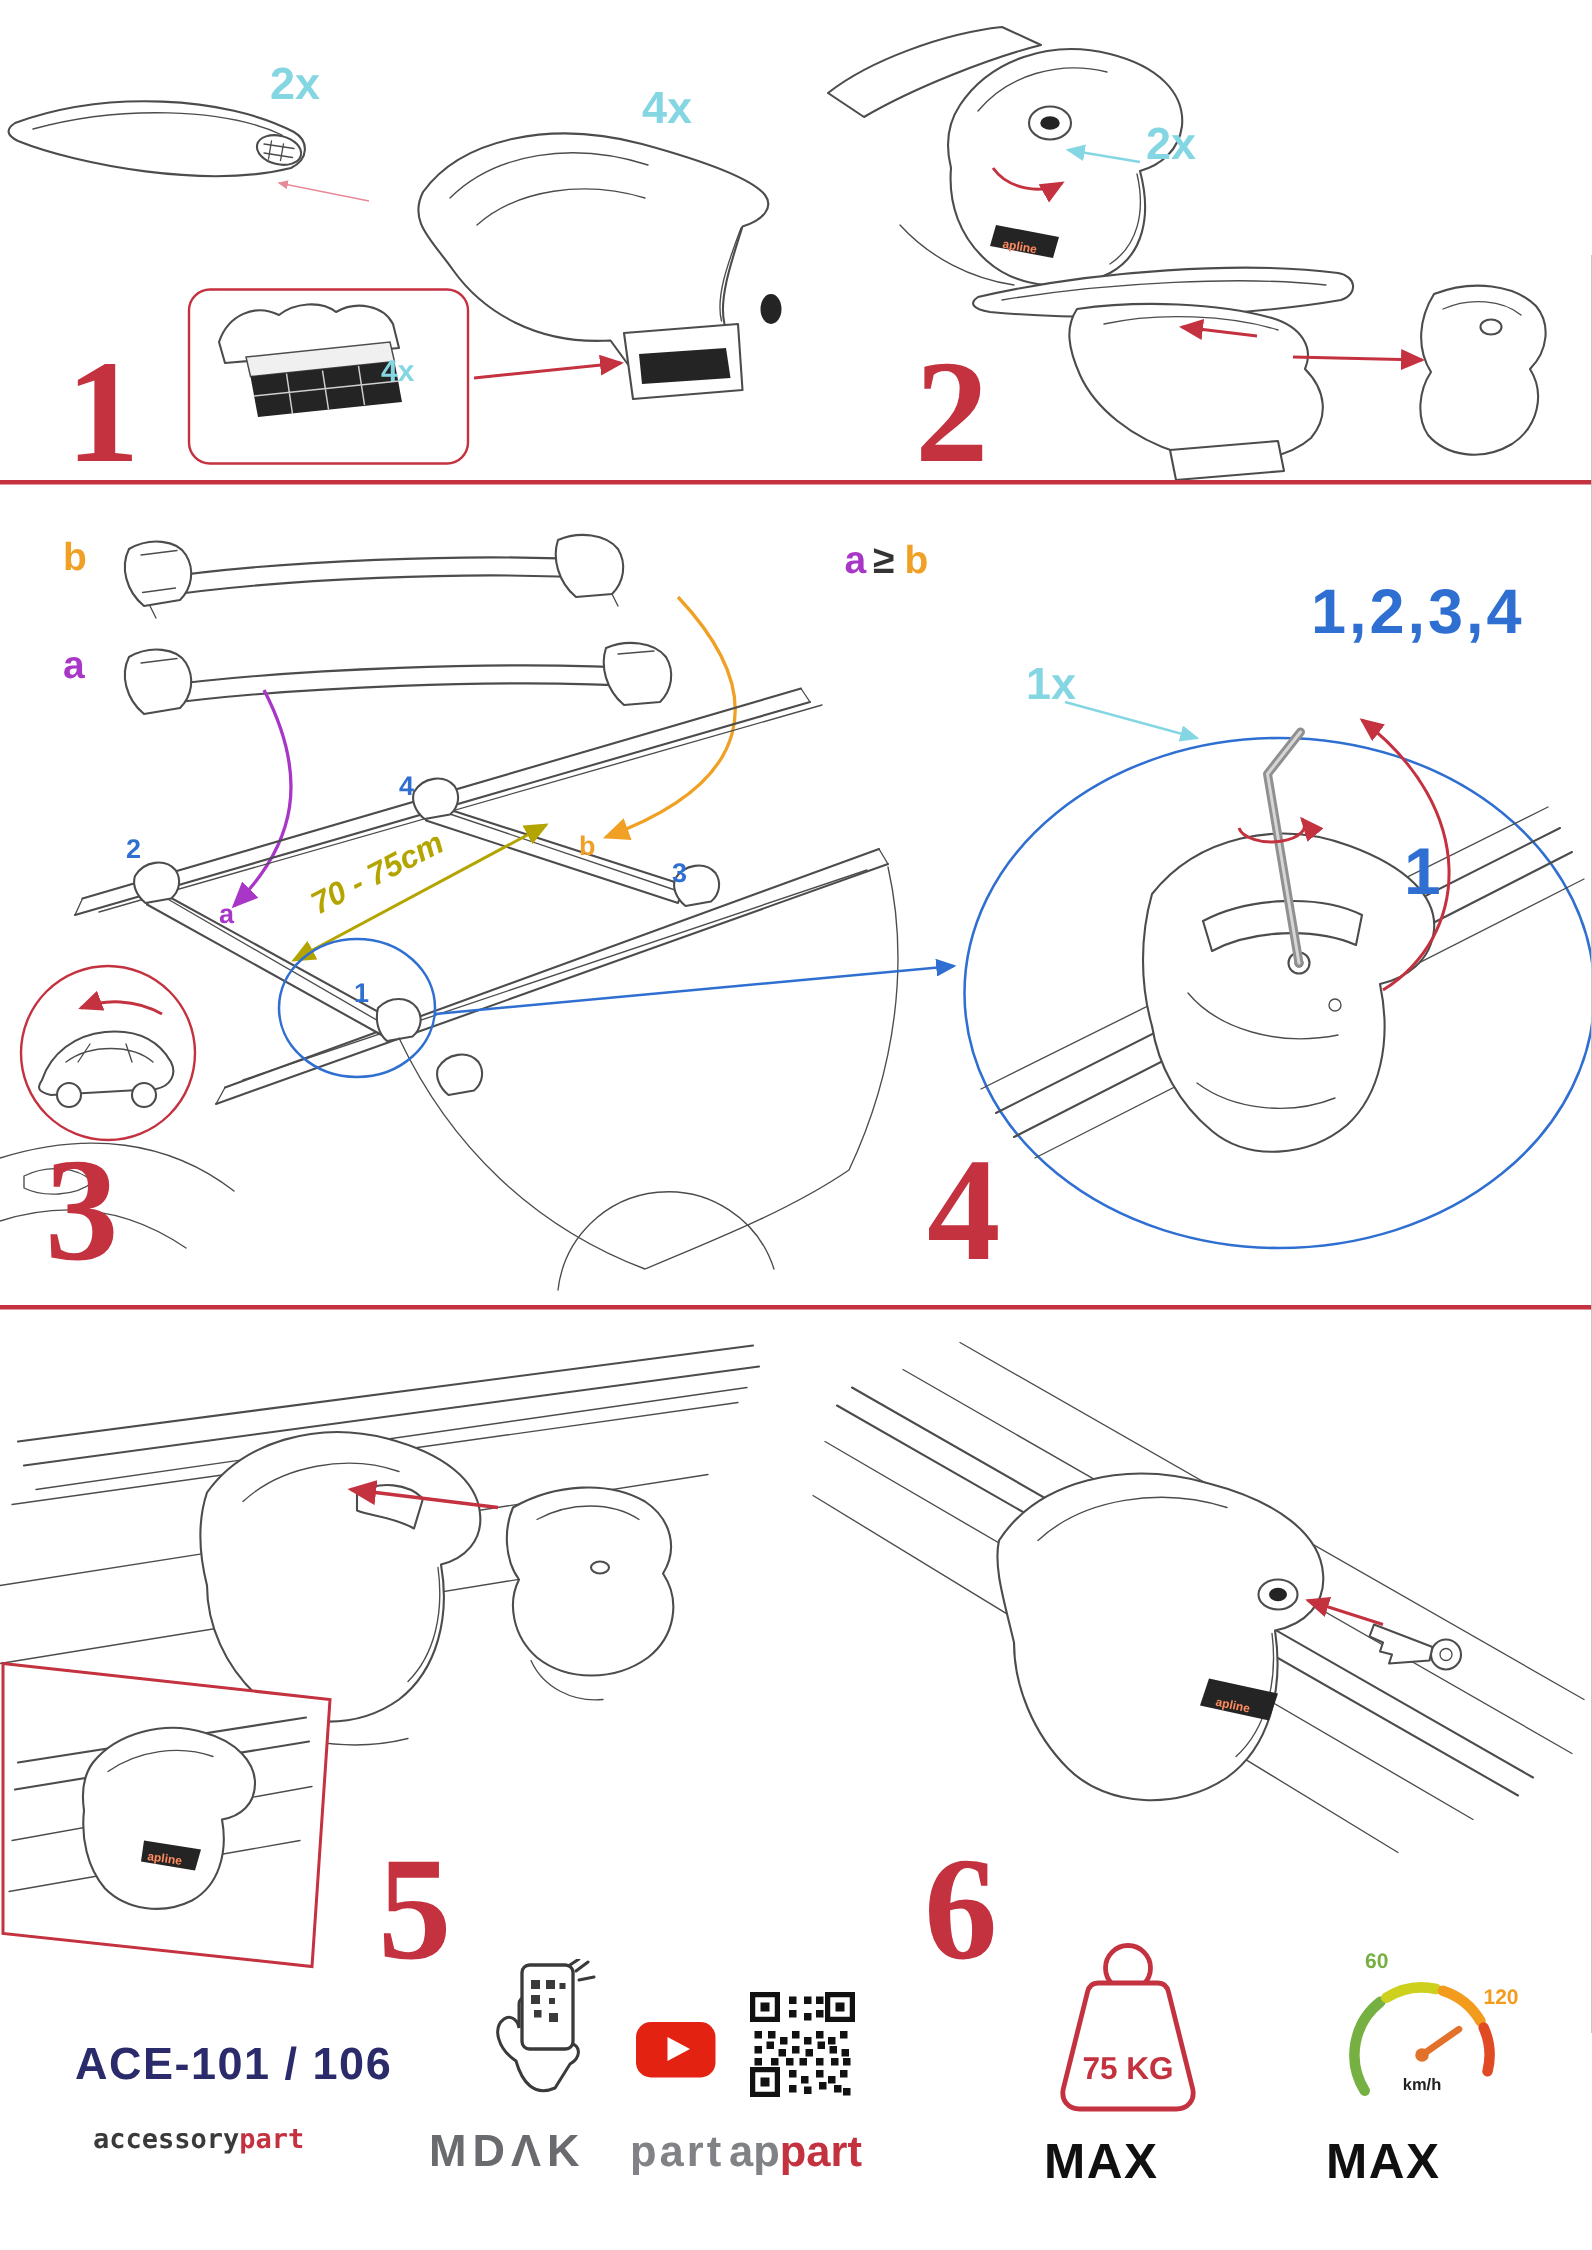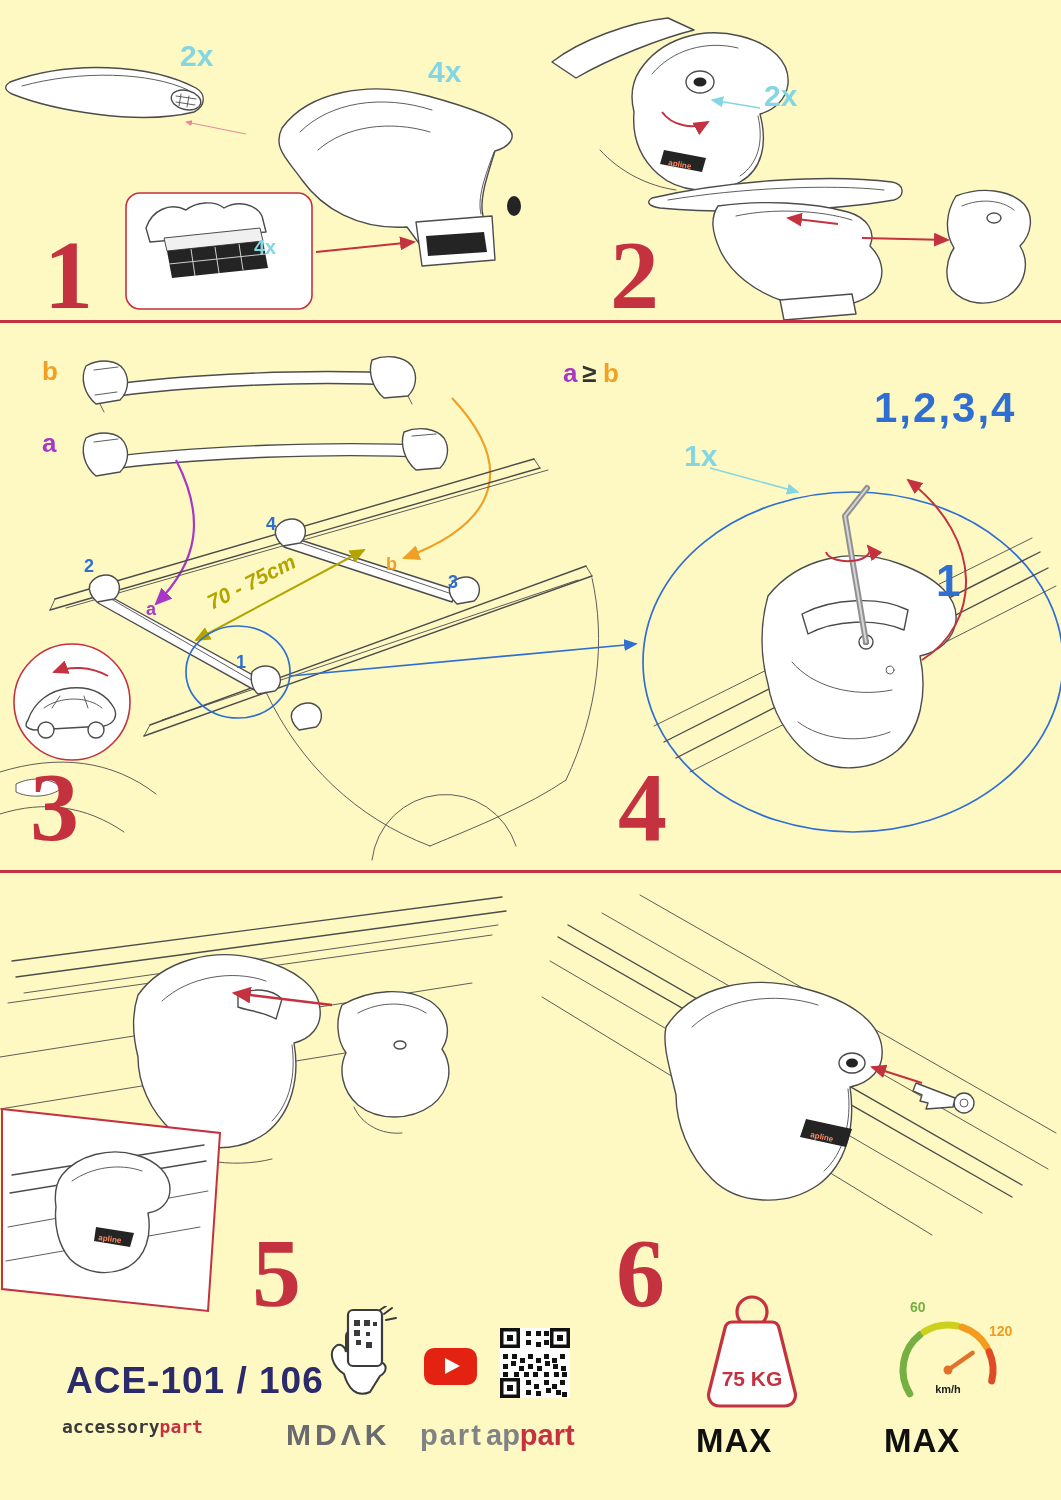--- a/index.html
+++ b/index.html
@@ -1,17 +1,17 @@
 <!DOCTYPE html>
 <html><head>
 <meta charset="utf-8">
 <style>
 * { margin:0; padding:0; box-sizing:border-box; }
 html,body { background:#9a9a9a; }
-.page { position:relative; width:1061px; height:1500px; background:#fef9c3; margin:0 auto;
+.page { position:relative; width:1061px; height:1500px; background:#ffffff; margin:0 auto;
         font-family:"Liberation Sans",sans-serif; overflow:hidden; }
 .divider { position:absolute; left:0; width:100%; height:3px; background:#c4313f; }
 .step-num { position:absolute; color:#c4313f; font:700 98px/1 "Liberation Serif",serif; }
 .band { position:absolute; left:0; }
 svg text { font-family:"Liberation Sans",sans-serif; }
 .part { fill:#fff; stroke:#4c4c4c; stroke-width:1.4; stroke-linejoin:round; }
 .ln   { fill:none; stroke:#4c4c4c; stroke-width:1.4; stroke-linecap:round; stroke-linejoin:round; }
 .thin { stroke-width:0.9; }
 .dk   { fill:#242424; stroke:none; }
 .qty    { font-size:30px; font-weight:600; fill:#85d6e3; }
@@ -24,21 +24,21 @@
 .meas-ln { fill:none; stroke:#b3a400; stroke-width:2; }
 .pos { font-size:18px; font-weight:700; }
 .fblue { fill:#2f6fd2; } .fpurple { fill:#a837c8; } .forange { fill:#f0a125; } .fdark { fill:#333; }
 .meas-t { font-size:21px; font-weight:700; font-style:italic; fill:#b3a400; }
 .cond { font-size:26px; font-weight:700; }
 .seq  { font-size:42px; font-weight:700; fill:#2f6fd2; letter-spacing:2px; }
 .big1 { font-size:44px; font-weight:700; fill:#2f6fd2; }
 .brandmark { font-size:8px; font-weight:700; fill:#ff8a5e; }
 .key-st { stroke:#909090; stroke-width:6; fill:none; stroke-linecap:round; stroke-linejoin:round; }
 .key-hl { stroke:#d6d6d6; stroke-width:2; fill:none; stroke-linecap:round; stroke-linejoin:round; }
-.product-code { position:absolute; left:66px; top:1360px; font-size:37px; font-weight:700; letter-spacing:1px; color:#2b2b6b; }
+.product-code { position:absolute; left:50px; top:1360px; font-size:30px; font-weight:700; letter-spacing:1px; color:#2b2b6b; }
 .brand-line { position:absolute; left:62px; top:1416px; font-family:"DejaVu Sans Mono",monospace; font-weight:700; font-size:18px; color:#3a3a3a; }
 .brand-line .red { color:#c4313f; }
 .logo-mdak  { position:absolute; left:286px; top:1418px; font-size:30px; font-weight:700; letter-spacing:4px; color:#6a6b6e; }
 .logo-ipqi  { position:absolute; left:420px; top:1419px; font-size:29px; font-weight:700; letter-spacing:2px; color:#808285; }
 .logo-apline{ position:absolute; left:486px; top:1419px; font-size:29px; font-weight:700; }
 .logo-apline .gy { color:#808285; } .logo-apline .rd { color:#c4313f; }
 .yt { position:absolute; left:424px; top:1348px; width:53px; height:37px; background:#e32212; border-radius:10px; }
 .yt .tri { position:absolute; left:21px; top:10px; width:0; height:0;
            border-left:15px solid #fff; border-top:8.5px solid transparent; border-bottom:8.5px solid transparent; }
 .max-label { position:absolute; font-weight:700; font-size:33px; color:#101010; text-align:left; letter-spacing:1px; }

